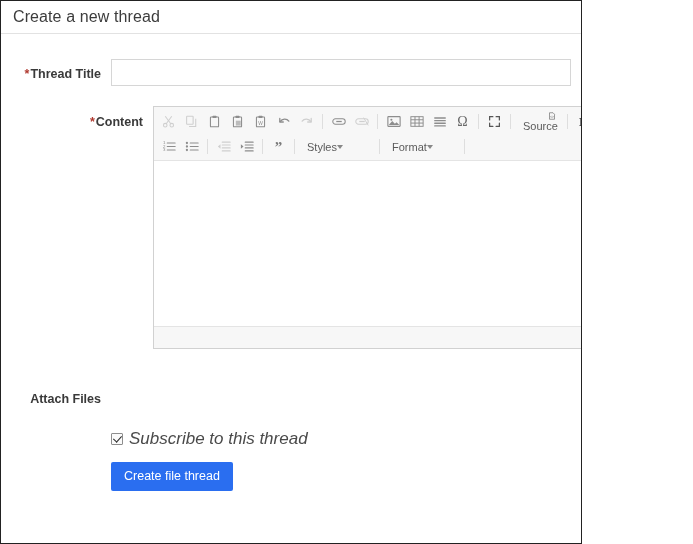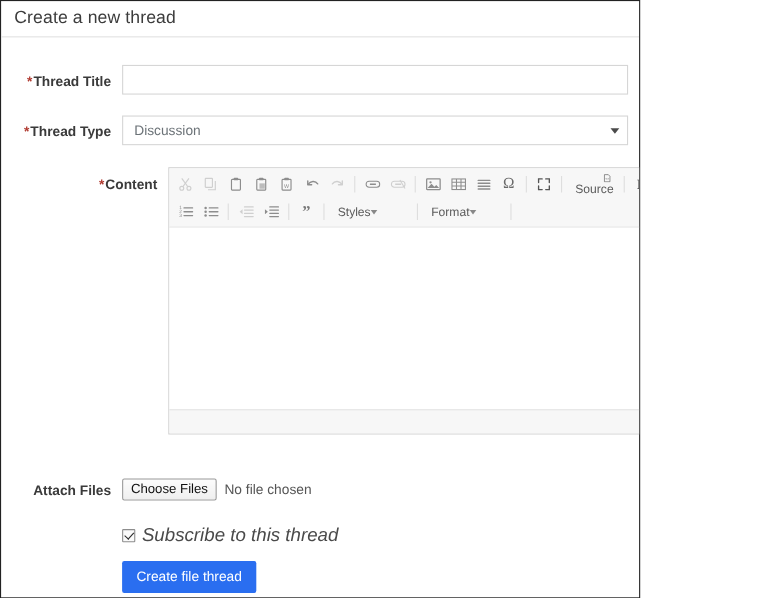--- a/index.html
+++ b/index.html
@@ -278,31 +278,20 @@
 
     <div class="form-row row-title">
       <div class="form-label">
         <span class="req">*</span><span>Thread Title</span>
       </div>
       <div class="form-field">
         <input class="text-input" type="text" value="" style="">
       </div>
     </div>
 
-    <div class="form-row row-type">
-      <div class="form-label">
-        <span class="req">*</span><span>Thread Type</span>
-      </div>
-      <div class="form-field">
-        <div class="select-wrap">
-          <div class="select-box">Discussion</div>
-          <span class="select-arrow"></span>
-        </div>
-      </div>
-    </div>
 
     <div class="form-row row-content">
       <div class="form-label">
         <span class="req">*</span><span>Content</span>
       </div>
       <div class="form-field">
         <div class="editor">
 
           <div class="editor-toolbar">
 
@@ -531,26 +520,20 @@
           </div>
 
           <div class="editor-body"></div>
           <div class="editor-footer"></div>
         </div>
       </div>
     </div>
 
     <div class="form-row row-attach">
       <div class="form-label">Attach Files</div>
-      <div class="form-field">
-        <div class="file-row">
-          <span class="choose-btn">Choose Files</span>
-          <span class="file-status">No file chosen</span>
-        </div>
-      </div>
     </div>
 
     <div class="form-row row-subscribe">
       <div class="form-label"></div>
       <div class="form-field">
         <div class="check-row">
           <span class="checkbox"></span>
           <span class="check-label">Subscribe to this thread</span>
         </div>
       </div>

